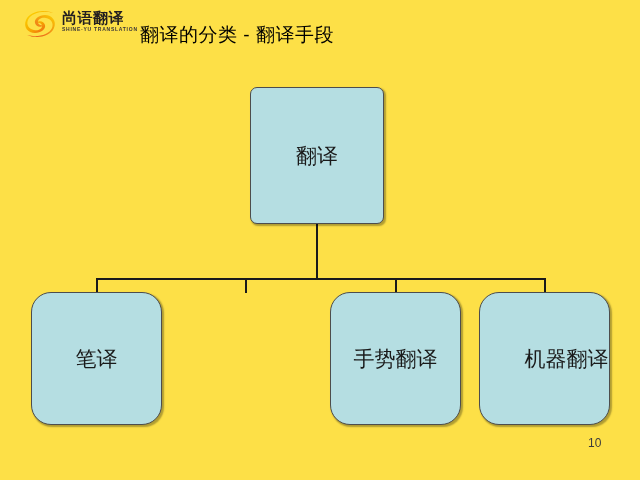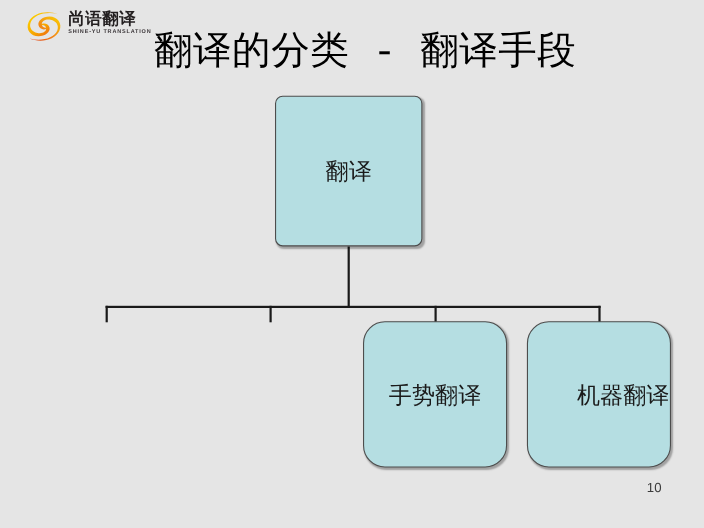--- a/index.html
+++ b/index.html
@@ -7,21 +7,21 @@
     padding: 0;
     background: #ffffff;
   }
   body {
     font-family: "Liberation Serif", "DejaVu Serif", serif;
   }
   #slide {
     position: relative;
     width: 640px;
     height: 480px;
-    background: #e5e5e5;
+    background: #fde047;
     overflow: hidden;
   }
 
   
   #logo {
     position: absolute;
     left: 22px;
     top: 6px;
     width: 125px;
     height: 36px;
@@ -58,22 +58,22 @@
     line-height: 7px;
     white-space: nowrap;
   }
 
   
   #slide-title {
     position: absolute;
     left: 140px;
     top: 22px;
     width: 420px;
-    font-family: Liberation Mono, monospace;
-    font-size: 35px;
+    font-family: Liberation Sans, sans-serif;
+    font-size: 19px;
     color: #000000;
     white-space: nowrap;
     letter-spacing: 0.5px;
   }
 
   
   #diagram {
     position: absolute;
     left: 0;
     top: 0;
@@ -189,20 +189,23 @@
     <div class="line" id="conn-bus"></div>
     <div class="line stub" id="conn-stub-0"></div>
     <div class="line stub" id="conn-stub-1"></div>
     <div class="line stub" id="conn-stub-2"></div>
     <div class="line stub" id="conn-stub-3"></div>
 
     <div class="node" id="node-root">
       <span class="node-label">翻译</span>
     </div>
 
+    <div class="node leaf" id="node-leaf-0">
+      <span class="node-label">笔译</span>
+    </div>
     <div class="node leaf" id="node-leaf-2">
       <span class="node-label">手势翻译</span>
     </div>
     <div class="node leaf" id="node-leaf-3">
       <span class="node-label">机器翻译</span>
     </div>
 
   </div>
 
   <div id="page-number">10</div>

